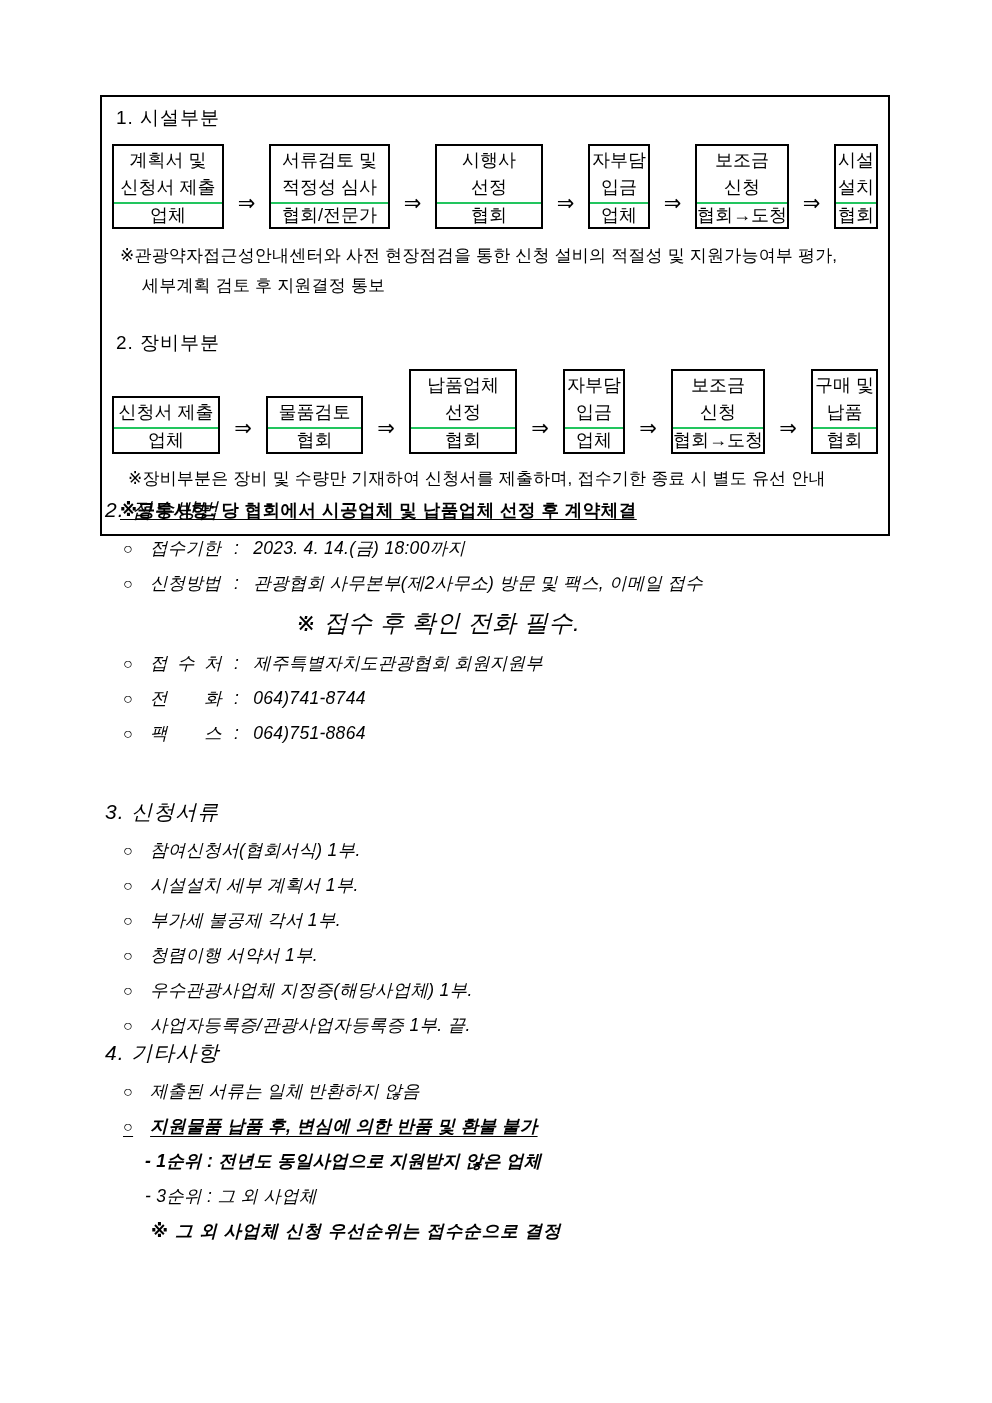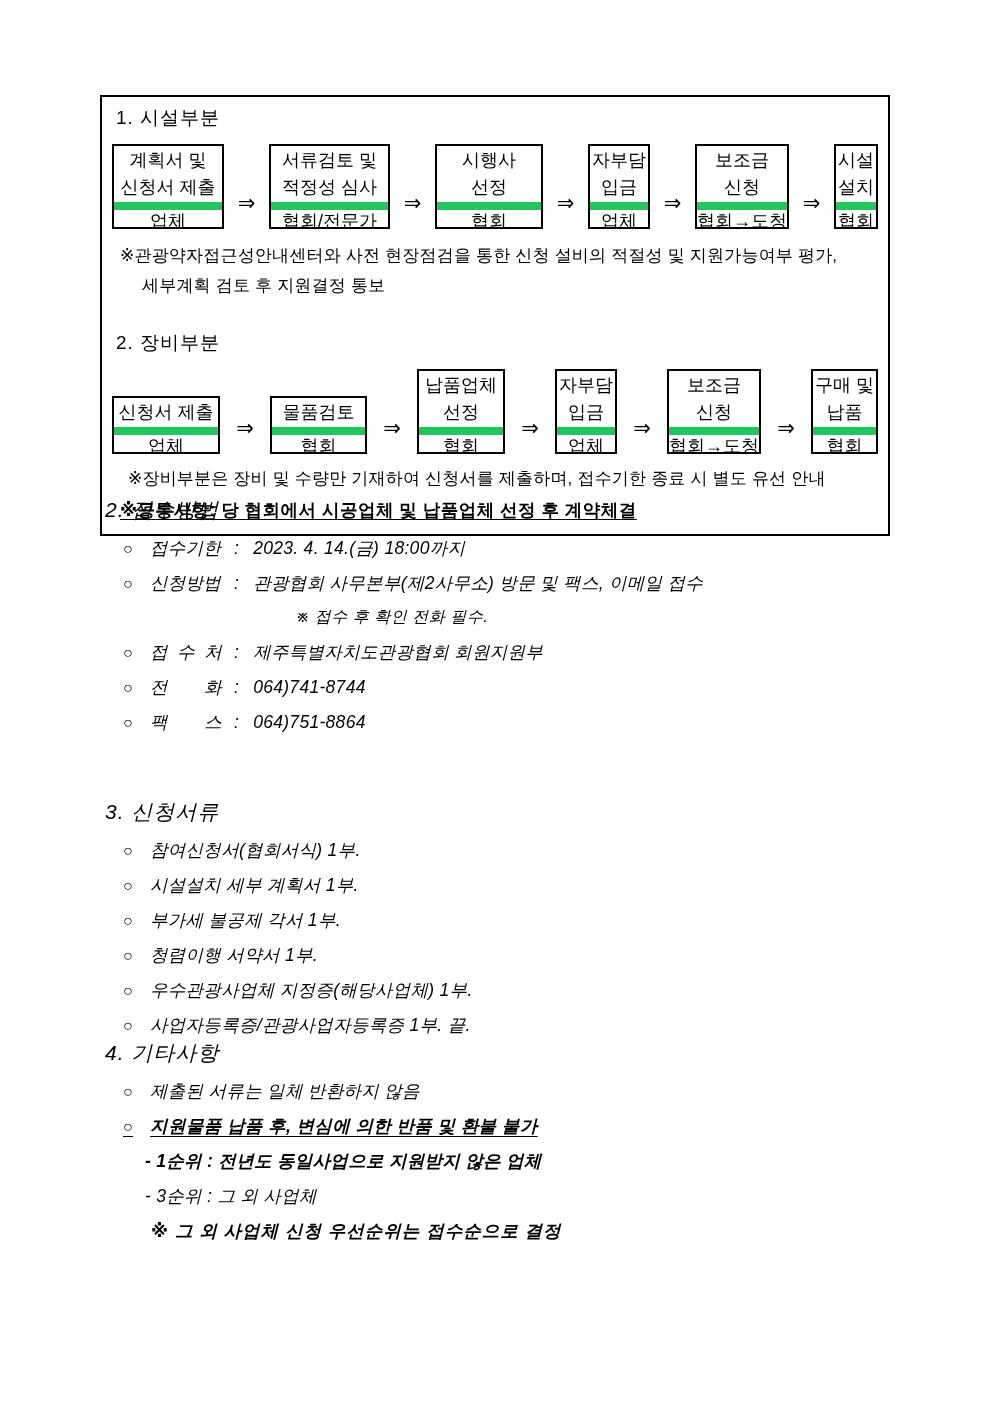--- a/index.html
+++ b/index.html
@@ -20,36 +20,36 @@
   }
   .flow-heading { font-size:19px; margin:2px 0 12px 4px; letter-spacing:1px; }
   .flow-row { display:flex; align-items:flex-end; height:86px; }
   .step { border:2px solid #000; display:flex; flex-direction:column; background:#fff; }
   .step-label {
     flex:1; display:flex; align-items:center; justify-content:center;
     text-align:center; white-space:pre-line;
     font-size:18px; line-height:1.5; padding:1px 2px;
   }
   .step-actor {
-    border-top:8px solid #22c55e; text-align:center;
+    border-top:2px solid #22c55e; text-align:center;
     font-size:18px; height:25px; line-height:23px;
     white-space:nowrap; overflow:hidden;
   }
   .flow-arrow {
     flex:1; display:flex; align-items:center; justify-content:center;
     font-size:21px; padding-bottom:14px;
   }
   
   .r1 .step:nth-of-type(1){width:112px;} .r1 .step:nth-of-type(2){width:112px;}
   .r1 .step:nth-of-type(3){width:121px;}  .r1 .step:nth-of-type(4){width:87px;}
   .r1 .step:nth-of-type(5){width:108px;} .r1 .step:nth-of-type(6){width:84px;}
   
   .r2 .step:nth-of-type(1){width:108px;} .r2 .step:nth-of-type(2){width:112px;}
   .r2 .step:nth-of-type(3){width:97px;}  .r2 .step:nth-of-type(4){width:87px;}
-  .r2 .step:nth-of-type(5){width:88px;} .r2 .step:nth-of-type(6){width:92px;}
+  .r2 .step:nth-of-type(5){width:108px;} .r2 .step:nth-of-type(6){width:92px;}
 
   .flow-note { font-size:17px; line-height:1.55; letter-spacing:0.2px; }
   .note-a { margin:14px 0 0 8px; }
   .note-b { margin:4px 0 0 30px; }
   .equip-gap { margin-top:30px; }
   .note-c { margin:12px 0 0 16px; }
   .note-common {
     margin:5px 0 0 8px; font-weight:bold;
     text-decoration:underline; text-underline-offset:3px;
     letter-spacing:0.5px; font-size:17.5px;
@@ -62,21 +62,21 @@
   .sec-etc     { top:1039px; }
   h2.sec-title { font-size:21px; font-weight:400; letter-spacing:1px; margin:0 0 13px 0; }
 
   .item { font-size:17.5px; line-height:23px; margin-bottom:12px; padding-left:18px; letter-spacing:0.3px; }
   .b { font-size:16px; margin-right:17px; }
   .row-label {
     display:inline-block; width:72px; vertical-align:bottom;
     text-align:justify; text-align-last:justify;
   }
   .colon { margin:0 14px 0 12px; }
-  .sub-note { font-size:16px; margin:8px 0 13px 191px; letter-spacing:0.5px; }
+  .sub-note { font-size:24px; margin:8px 0 13px 191px; letter-spacing:0.5px; }
 
   .em-line { font-weight:bold; text-decoration:underline; text-underline-offset:4px; letter-spacing:0.4px; }
   .priority { padding-left:40px; }
   .bold { font-weight:bold; }
   .final-note { padding-left:46px; font-weight:bold; letter-spacing:1px; }
 </style>
 </head>
 <body>
 
 <div class="page">

